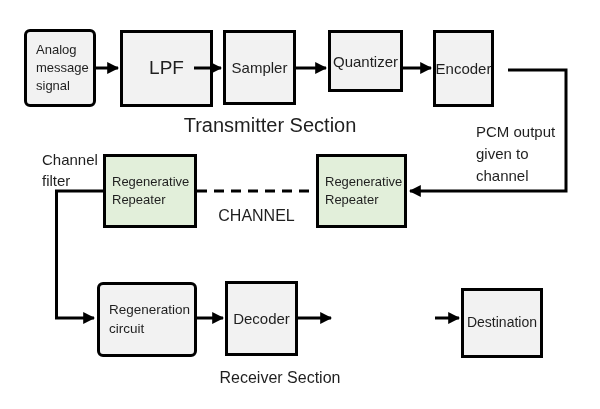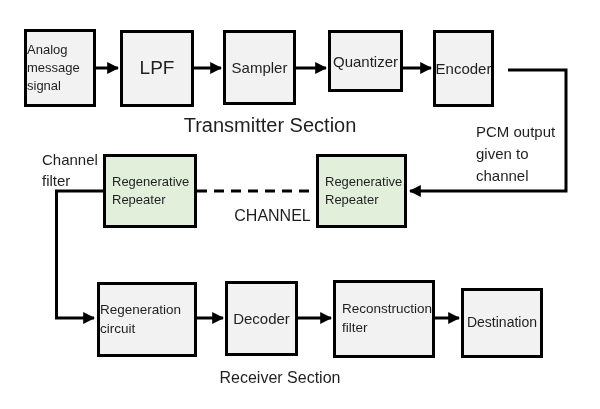--- a/index.html
+++ b/index.html
@@ -47,44 +47,44 @@
     background: var(--block-fill);
     display: flex;
     align-items: center;
     line-height: 1.4;
     font-size: 13px;
     color: var(--text);
     z-index: 1;
   }
   .box.green { background: var(--repeater-fill); }
   .box.center { justify-content: center; text-align: center; }
-  .box.leftpad { padding-right: 2px; text-align: left; }
+  .box.leftpad { padding-left: 9px; padding-right: 2px; text-align: left; border-radius: 6px; }
   .box.leftpad-sm { padding-left: 6px; padding-right: 1px; text-align: left; }
 
   .b-analog        { left: 24px;  top: 29px;  width: 72px;  height: 78px; }
-  .b-lpf           { left: 120px; top: 30px;  width: 74px;  height: 77px; font-size: 19px; }
+  .b-lpf           { left: 120px; top: 30px;  width: 93px;  height: 77px; font-size: 19px; }
   .b-sampler       { left: 223px; top: 30px;  width: 73px;  height: 75px; font-size: 15px; }
   .b-quantizer     { left: 328px; top: 30px;  width: 75px;  height: 62px; font-size: 15px; }
   .b-encoder       { left: 433px; top: 30px;  width: 61px;  height: 77px; font-size: 15px; }
   .b-rep-left      { left: 103px; top: 154px; width: 94px;  height: 74px; }
   .b-rep-right     { left: 316px; top: 154px; width: 91px;  height: 74px; }
   .b-regeneration  { left: 97px;  top: 282px; width: 100px; height: 75px; font-size: 13.5px; }
   .b-decoder       { left: 225px; top: 281px; width: 73px;  height: 75px; font-size: 15px; }
   .b-reconstruction{ left: 333px; top: 280px; width: 102px; height: 78px; font-size: 13.5px; }
   .b-destination   { left: 461px; top: 288px; width: 82px;  height: 70px; font-size: 14px; }
 
   .flabel {
     position: absolute;
     color: var(--text);
     z-index: 1;
   }
   .l-transmitter { left: 170px; top: 114px; width: 200px; text-align: center; font-size: 20px; }
   .l-pcm         { left: 476px; top: 121px; width: 92px;  font-size: 15px; line-height: 22px; }
   .l-chan-out    { left: 42px;  top: 149px; width: 64px;  font-size: 15px; line-height: 21px; }
-  .l-channel     { left: 197px; top: 207px; width: 119px; text-align: center; font-size: 16px; margin-left: 16px; }
+  .l-channel     { left: 197px; top: 207px; width: 119px; text-align: center; font-size: 16px; }
   .l-receiver    { left: 180px; top: 369px; width: 200px; text-align: center; font-size: 16px; }
 </style>
 </head>
 <body>
 
 <div class="stage">
 
   <svg class="wires" viewBox="0 0 600 409" xmlns="http://www.w3.org/2000/svg">
     <defs>
       <marker id="arrow" viewBox="0 0 10 10" refX="9" refY="5" markerWidth="4" markerHeight="4" orient="auto">
@@ -129,21 +129,18 @@
     <span>Regenerative Repeater</span>
   </div>
   <div class="flabel l-channel">CHANNEL</div>
 
   <div class="box center b-decoder">
     <span>Decoder</span>
   </div>
   <div class="box leftpad b-regeneration">
     <span>Regeneration circuit</span>
   </div>
-  <div class="box leftpad-sm b-reconstruction">
-    <span>Reconstruction filter</span>
-  </div>
   <div class="box center b-destination">
     <span>Destination</span>
   </div>
   <div class="flabel l-receiver">Receiver Section</div>
 
 </div>
 
 </body></html>

